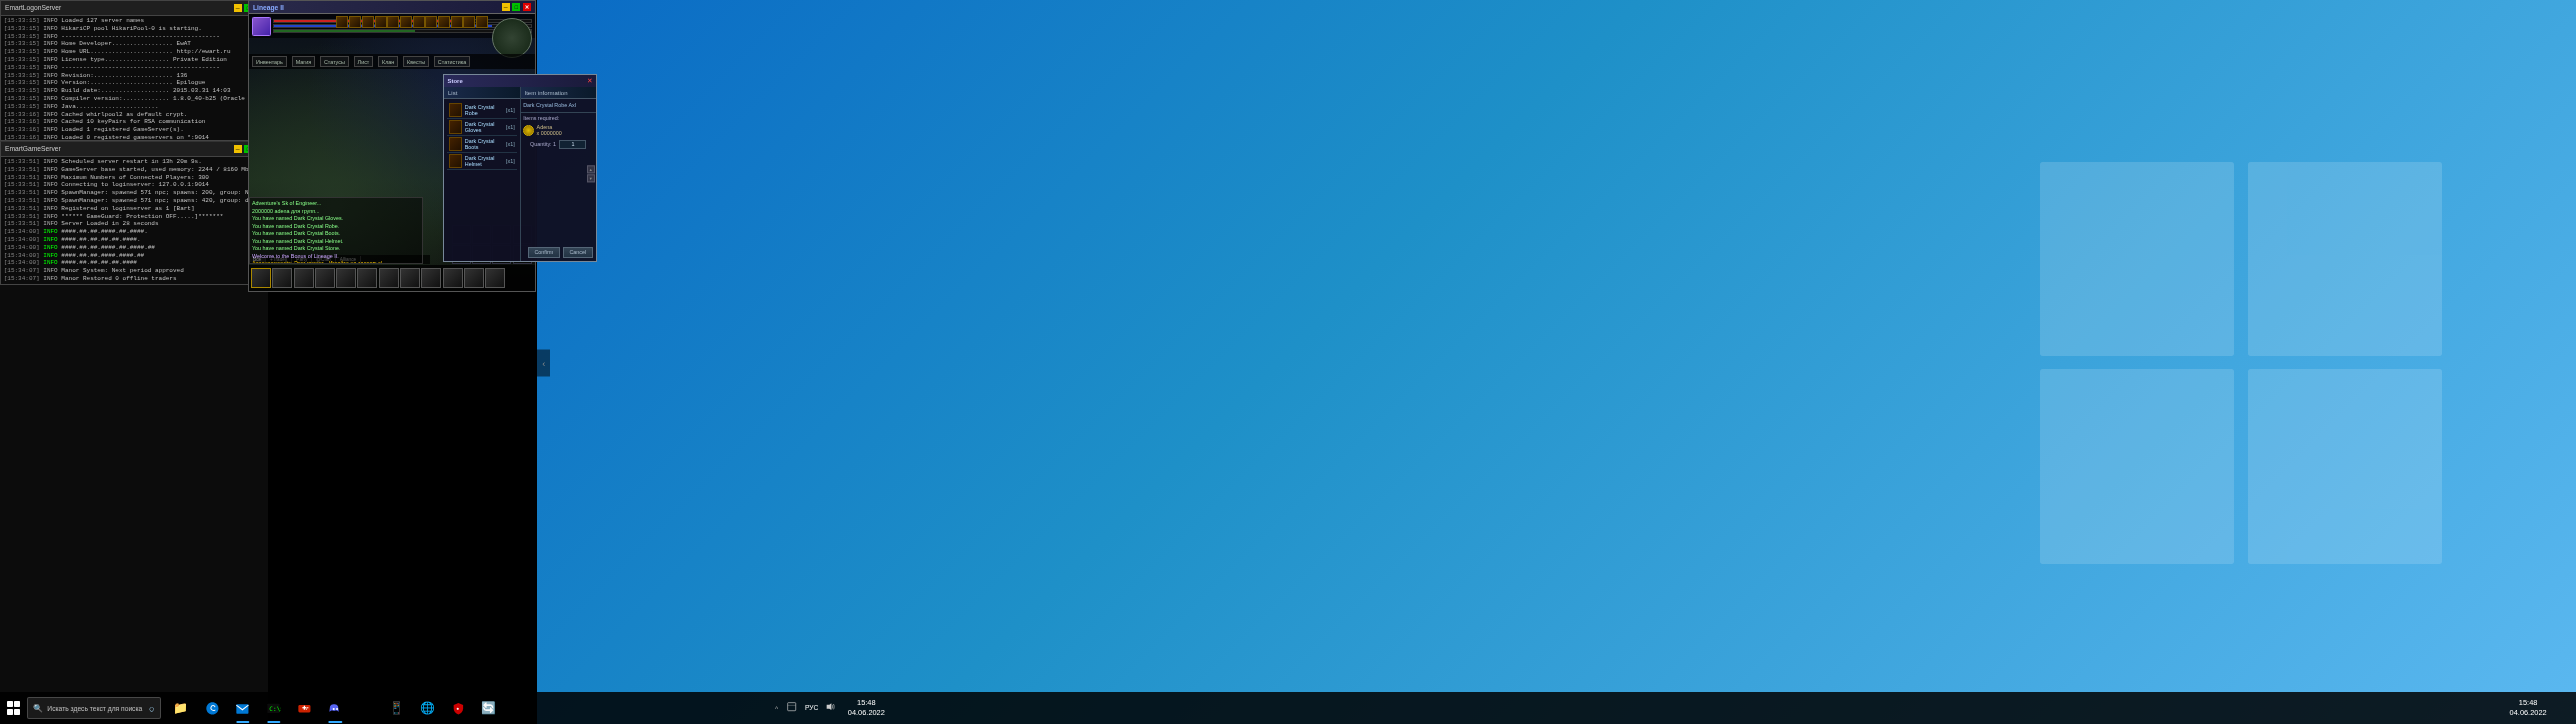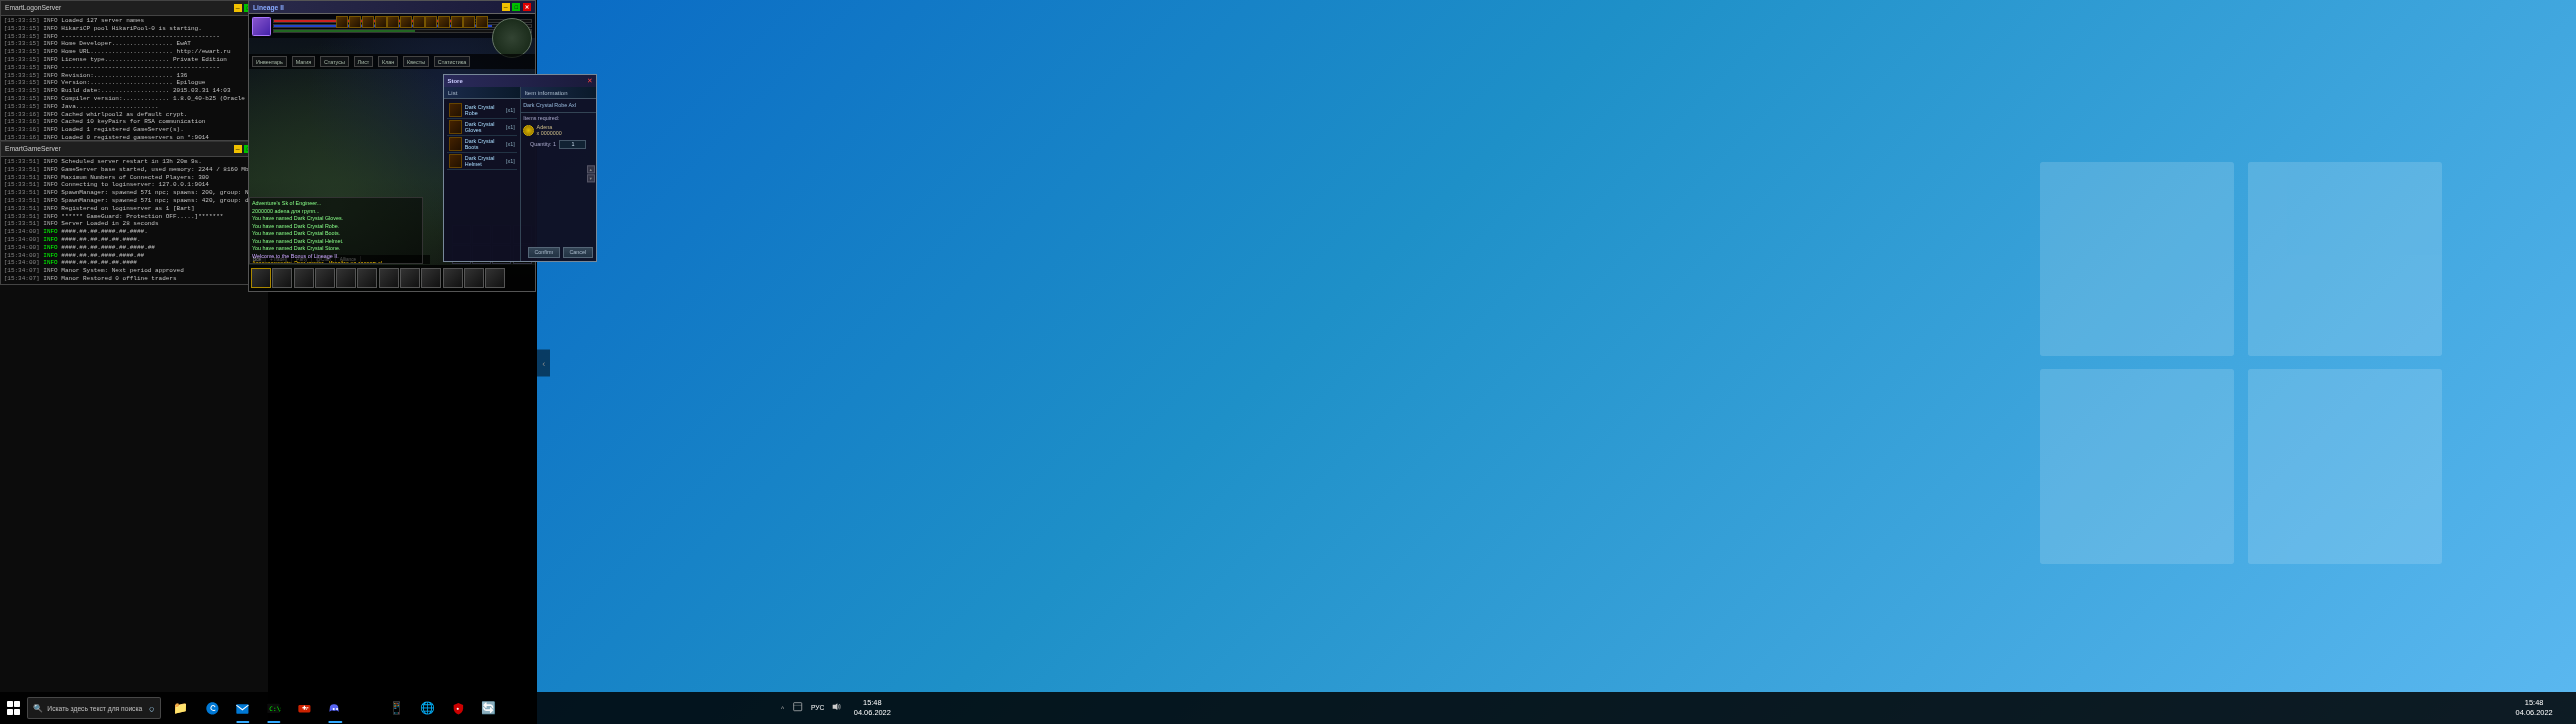--- a/index.html
+++ b/index.html
@@ -506,21 +506,21 @@
       align-items: center;
       justify-content: center;
       font-size: 12px;
     }
 
     
     .taskbar-systray {
       margin-left: auto;
       display: flex;
       align-items: center;
-      padding-right: 18px;
+      padding-right: 24px;
       gap: 4px;
     }
 
     .systray-icon {
       color: #ccc;
       font-size: 9.4px;
       cursor: pointer;
       padding: 1.3px 2.7px;
     }
 

